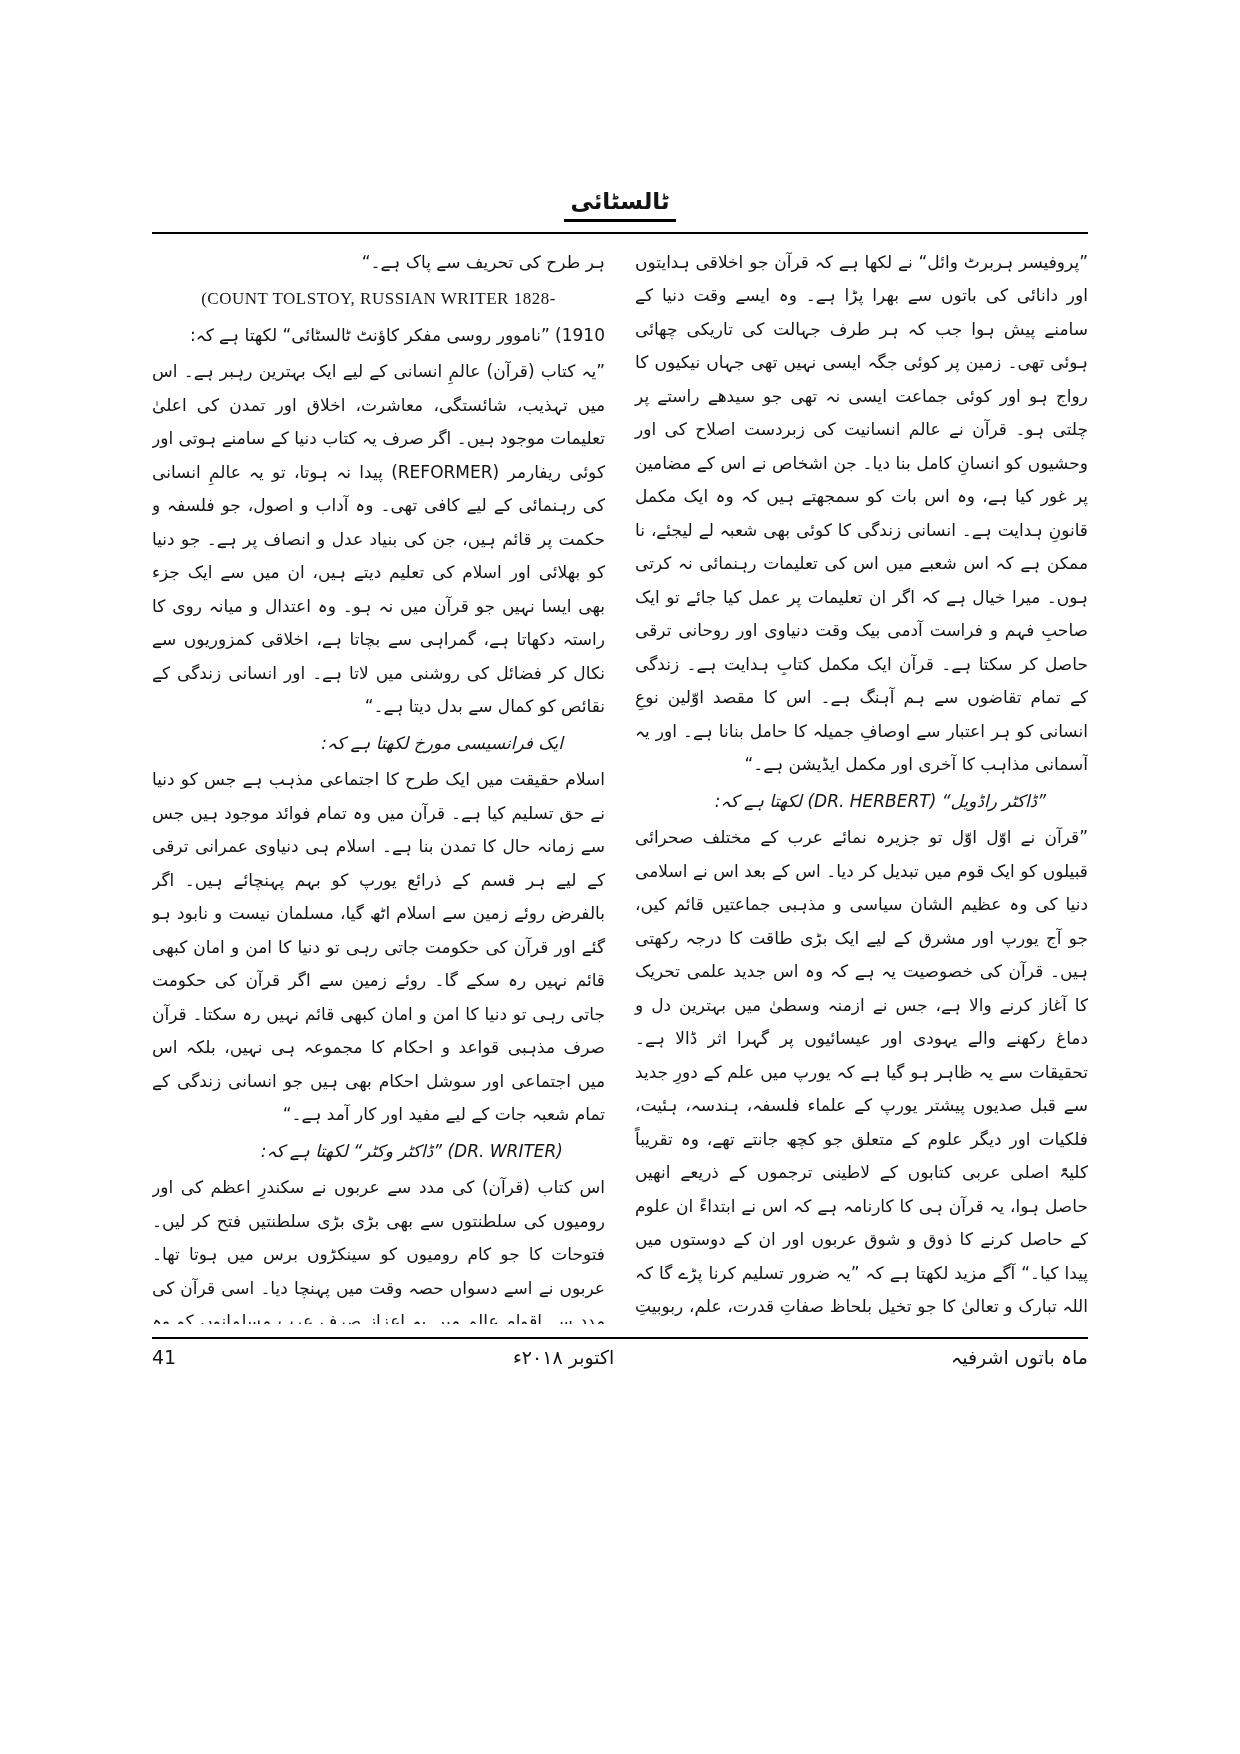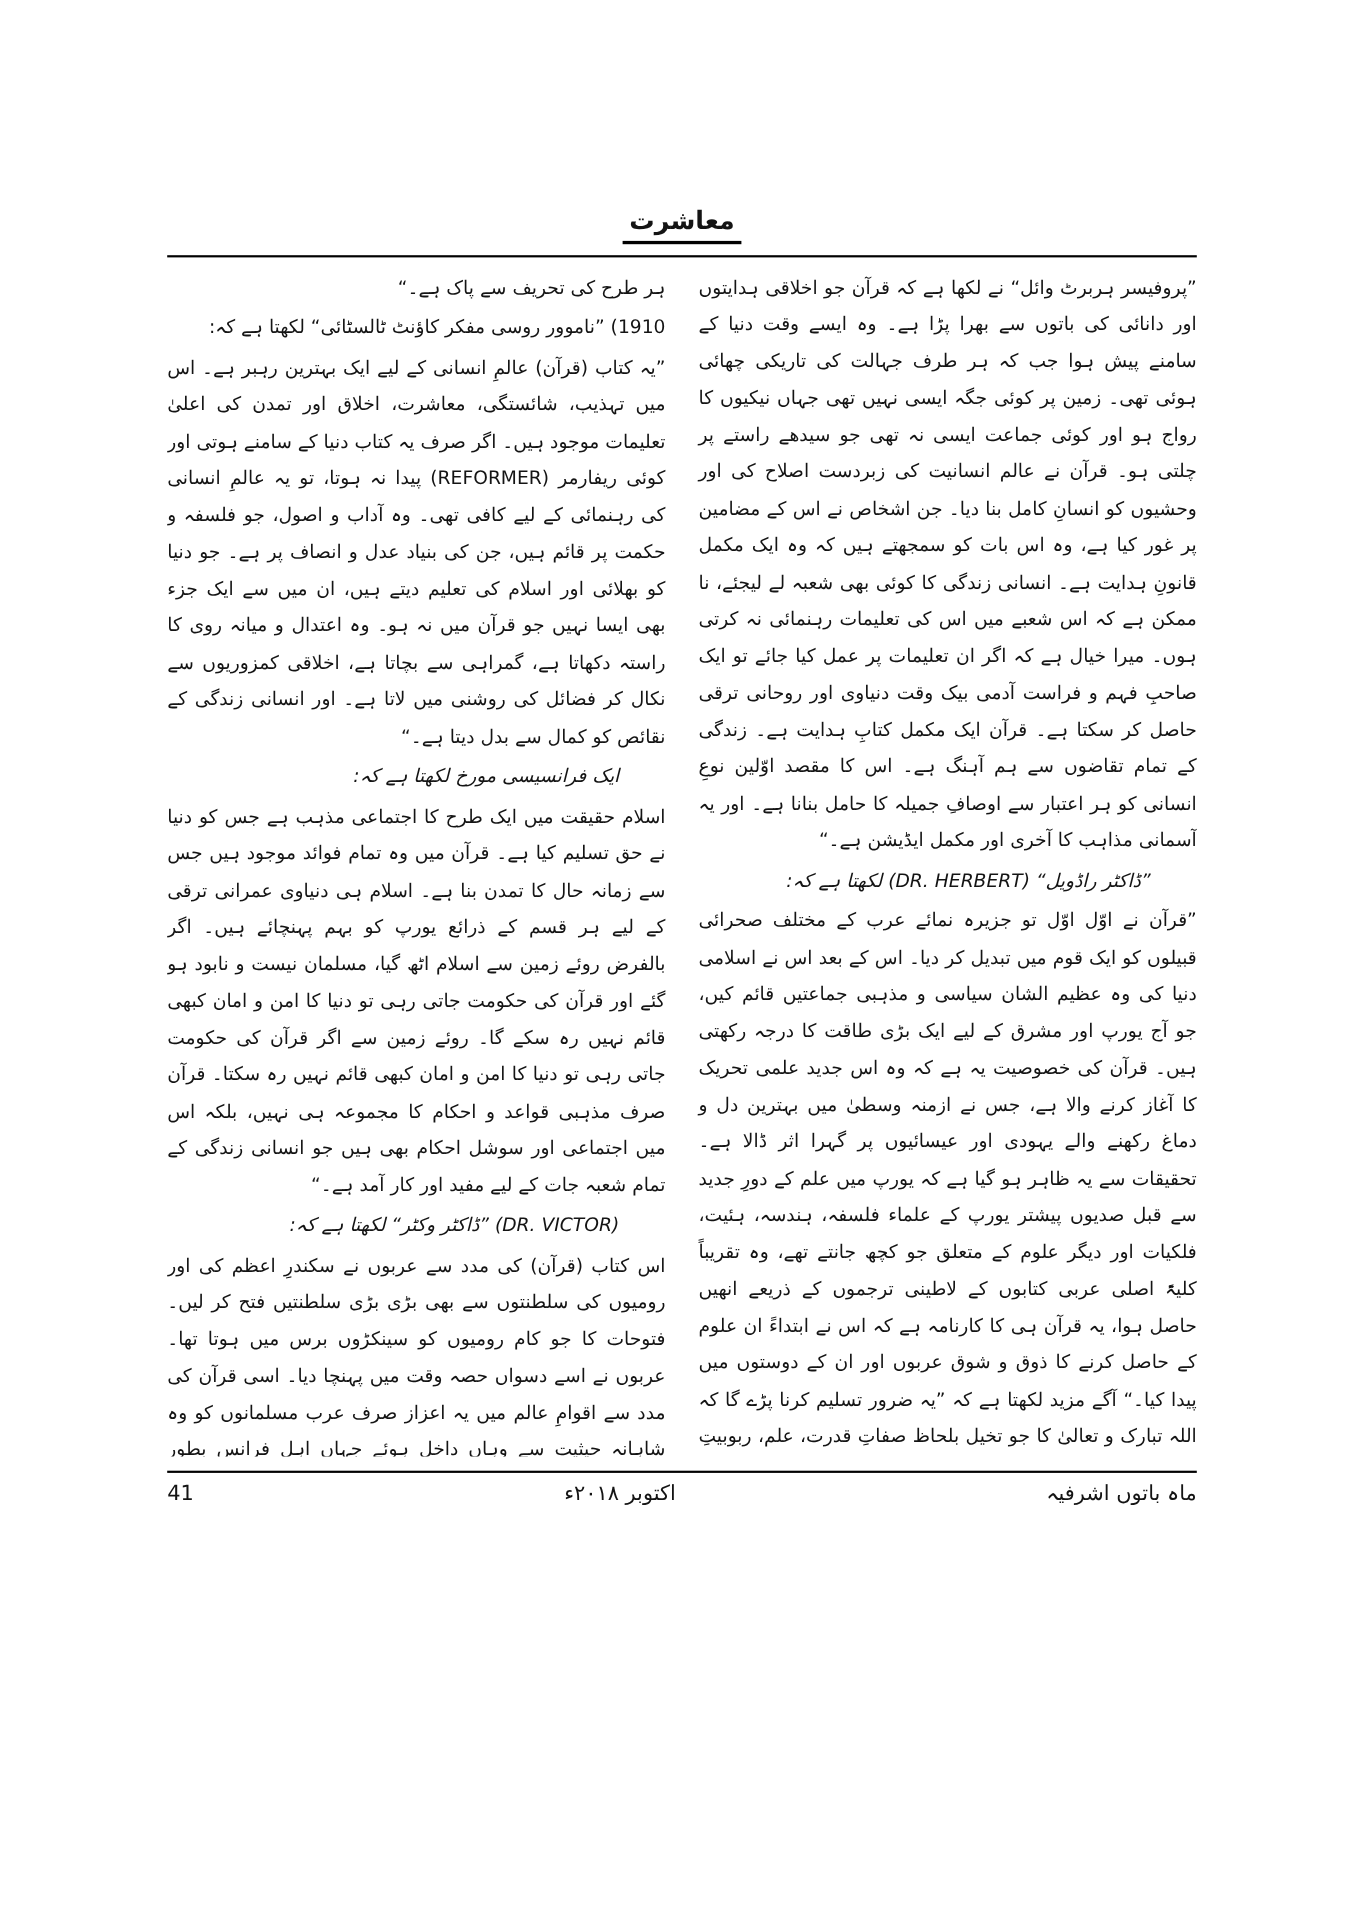--- a/index.html
+++ b/index.html
@@ -93,40 +93,41 @@
     font-size: 19px;
   }
   .footer .cell { white-space: nowrap; }
 </style>
 </head>
 <body>
 
 <div class="page">
 
   <div class="header">
-    <span class="title">معاشرت</span>
+    <span class="title">ٹالسٹائی</span>
   </div>
 
   <div class="top-rule"></div>
 
   <div class="columns">
 
     <div class="col">
       <p>”پروفیسر ہربرٹ وائل“ نے لکھا ہے کہ قرآن جو اخلاقی ہدایتوں اور دانائی کی باتوں سے بھرا پڑا ہے۔ وہ ایسے وقت دنیا کے سامنے پیش ہوا جب کہ ہر طرف جہالت کی تاریکی چھائی ہوئی تھی۔ زمین پر کوئی جگہ ایسی نہیں تھی جہاں نیکیوں کا رواج ہو اور کوئی جماعت ایسی نہ تھی جو سیدھے راستے پر چلتی ہو۔ قرآن نے عالم انسانیت کی زبردست اصلاح کی اور وحشیوں کو انسانِ کامل بنا دیا۔ جن اشخاص نے اس کے مضامین پر غور کیا ہے، وہ اس بات کو سمجھتے ہیں کہ وہ ایک مکمل قانونِ ہدایت ہے۔ انسانی زندگی کا کوئی بھی شعبہ لے لیجئے، نا ممکن ہے کہ اس شعبے میں اس کی تعلیمات رہنمائی نہ کرتی ہوں۔ میرا خیال ہے کہ اگر ان تعلیمات پر عمل کیا جائے تو ایک صاحبِ فہم و فراست آدمی بیک وقت دنیاوی اور روحانی ترقی حاصل کر سکتا ہے۔ قرآن ایک مکمل کتابِ ہدایت ہے۔ زندگی کے تمام تقاضوں سے ہم آہنگ ہے۔ اس کا مقصد اوّلین نوعِ انسانی کو ہر اعتبار سے اوصافِ جمیلہ کا حامل بنانا ہے۔ اور یہ آسمانی مذاہب کا آخری اور مکمل ایڈیشن ہے۔“</p>
       <p class="lead-indent">”ڈاکٹر راڈویل“  (DR. HERBERT)  لکھتا ہے کہ:</p>
       <p>”قرآن نے اوّل اوّل تو جزیرہ نمائے عرب کے مختلف صحرائی قبیلوں کو ایک قوم میں تبدیل کر دیا۔ اس کے بعد اس نے اسلامی دنیا کی وہ عظیم الشان سیاسی و مذہبی جماعتیں قائم کیں، جو آج یورپ اور مشرق کے لیے ایک بڑی طاقت کا درجہ رکھتی ہیں۔ قرآن کی خصوصیت یہ ہے کہ وہ اس جدید علمی تحریک کا آغاز کرنے والا ہے، جس نے ازمنہ وسطیٰ میں بہترین دل و دماغ رکھنے والے یہودی اور عیسائیوں پر گہرا اثر ڈالا ہے۔ تحقیقات سے یہ ظاہر ہو گیا ہے کہ یورپ میں علم کے دورِ جدید سے قبل صدیوں پیشتر یورپ کے علماء فلسفہ، ہندسہ، ہئیت، فلکیات اور دیگر علوم کے متعلق جو کچھ جانتے تھے، وہ تقریباً کلیۃً اصلی عربی کتابوں کے لاطینی ترجموں کے ذریعے انھیں حاصل ہوا، یہ قرآن ہی کا کارنامہ ہے کہ اس نے ابتداءً ان علوم کے حاصل کرنے کا ذوق و شوق عربوں اور ان کے دوستوں میں پیدا کیا۔“ آگے مزید لکھتا ہے کہ ”یہ ضرور تسلیم کرنا پڑے گا کہ اللہ تبارک و تعالیٰ کا جو تخیل بلحاظ صفاتِ قدرت، علم، ربوبیتِ عامہ اور وحدانیت کے قرآن میں موجود ہے، اس جیسا کہیں بھی نہیں پایا جاتا۔ اس بنا پر قرآن بہترین تعریف و توصیف کا مستحق ہے۔ قرآن نے یہ ثابت کر دیا کہ اس کتاب کی تعلیم میں ایسے عناصر موجود ہیں، جن کے ذریعے سے زبردست اقوام اور فتوحات کرنے والی سلطنتیں بن سکتی ہیں۔ اس کی تعلیم میں وہ تمام اصول موجود ہیں، جو علمی قوتوں کا سرچشمہ ہیں۔ یہ قرآن</p>
     </div>
 
     <div class="col">
       <p class="center">ہر طرح کی تحریف سے پاک ہے۔“</p>
+      <p class="latin">(COUNT TOLSTOY, RUSSIAN WRITER 1828-</p>
       <p>1910)  ”ناموور روسی مفکر کاؤنٹ ٹالسٹائی“ لکھتا ہے کہ:</p>
       <p>”یہ کتاب (قرآن) عالمِ انسانی کے لیے ایک بہترین رہبر ہے۔ اس میں تہذیب، شائستگی، معاشرت، اخلاق اور تمدن کی اعلیٰ تعلیمات موجود ہیں۔ اگر صرف یہ کتاب دنیا کے سامنے ہوتی اور کوئی ریفارمر (REFORMER) پیدا نہ ہوتا، تو یہ عالمِ انسانی کی رہنمائی کے لیے کافی تھی۔ وہ آداب و اصول، جو فلسفہ و حکمت پر قائم ہیں، جن کی بنیاد عدل و انصاف پر ہے۔ جو دنیا کو بھلائی اور اسلام کی تعلیم دیتے ہیں، ان میں سے ایک جزء بھی ایسا نہیں جو قرآن میں نہ ہو۔ وہ اعتدال و میانہ روی کا راستہ دکھاتا ہے، گمراہی سے بچاتا ہے، اخلاقی کمزوریوں سے نکال کر فضائل کی روشنی میں لاتا ہے۔ اور انسانی زندگی کے نقائص کو کمال سے بدل دیتا ہے۔“</p>
       <p class="lead-indent">ایک فرانسیسی مورخ لکھتا ہے کہ:</p>
       <p>اسلام حقیقت میں ایک طرح کا اجتماعی مذہب ہے جس کو دنیا نے حق تسلیم کیا ہے۔ قرآن میں وہ تمام فوائد موجود ہیں جس سے زمانہ حال کا تمدن بنا ہے۔ اسلام ہی دنیاوی عمرانی ترقی کے لیے ہر قسم کے ذرائع یورپ کو بہم پہنچائے ہیں۔ اگر بالفرض روئے زمین سے اسلام اٹھ گیا، مسلمان نیست و نابود ہو گئے اور قرآن کی حکومت جاتی رہی تو دنیا کا امن و امان کبھی قائم نہیں رہ سکے گا۔ روئے زمین سے اگر قرآن کی حکومت جاتی رہی تو دنیا کا امن و امان کبھی قائم نہیں رہ سکتا۔ قرآن صرف مذہبی قواعد و احکام کا مجموعہ ہی نہیں، بلکہ اس میں اجتماعی اور سوشل احکام بھی ہیں جو انسانی زندگی کے تمام شعبہ جات کے لیے مفید اور کار آمد ہے۔“</p>
-      <p class="lead-indent">(DR. VICTOR)  ”ڈاکٹر وکٹر“ لکھتا ہے کہ:</p>
+      <p class="lead-indent">(DR. WRITER)  ”ڈاکٹر وکٹر“ لکھتا ہے کہ:</p>
       <p>اس کتاب (قرآن) کی مدد سے عربوں نے سکندرِ اعظم کی اور رومیوں کی سلطنتوں سے بھی بڑی بڑی سلطنتیں فتح کر لیں۔ فتوحات کا جو کام رومیوں کو سینکڑوں برس میں ہوتا تھا۔ عربوں نے اسے دسواں حصہ وقت میں پہنچا دیا۔ اسی قرآن کی مدد سے اقوامِ عالم میں یہ اعزاز صرف عرب مسلمانوں کو وہ شاہانہ حیثیت سے وہاں داخل ہوئے جہاں اہلِ فرانس بطور تاجر اور یہودی پناہ گزینوں اور اسیروں کی حالت میں پہنچتے تھے۔ ان عربوں نے بنی نوعِ انسانی کو روشنی دکھائی جب کہ چاروں طرف تاریکی چھائی ہوئی تھی۔ ان عربوں نے یونان کی عقل و دانش کو زندہ کیا، اور مشرق و مغرب کا فلسفہ، طب اور علمِ ہئیت کی تعلیم دی اور موجودہ سائنسی علوم کی ترویج و اشاعت میں نمایاں</p>
     </div>
 
   </div>
 
   <div class="footer-rule"></div>
 
   <div class="footer">
     <span class="cell">ماہ باتوں اشرفیہ</span>
     <span class="cell">اکتوبر ۲۰۱۸ء</span>

